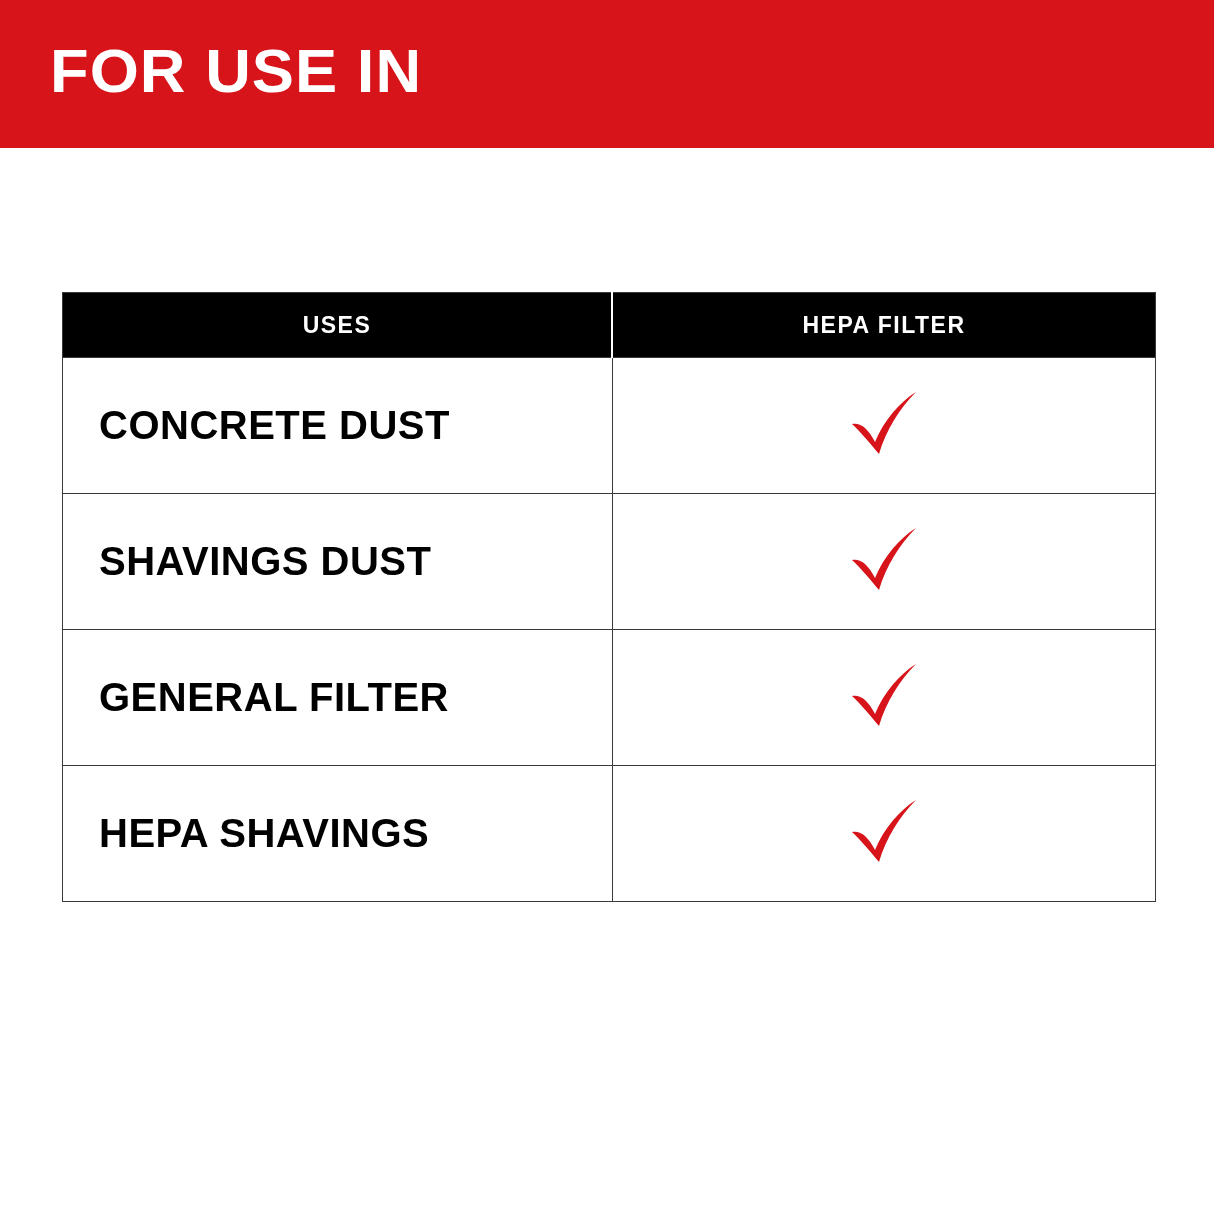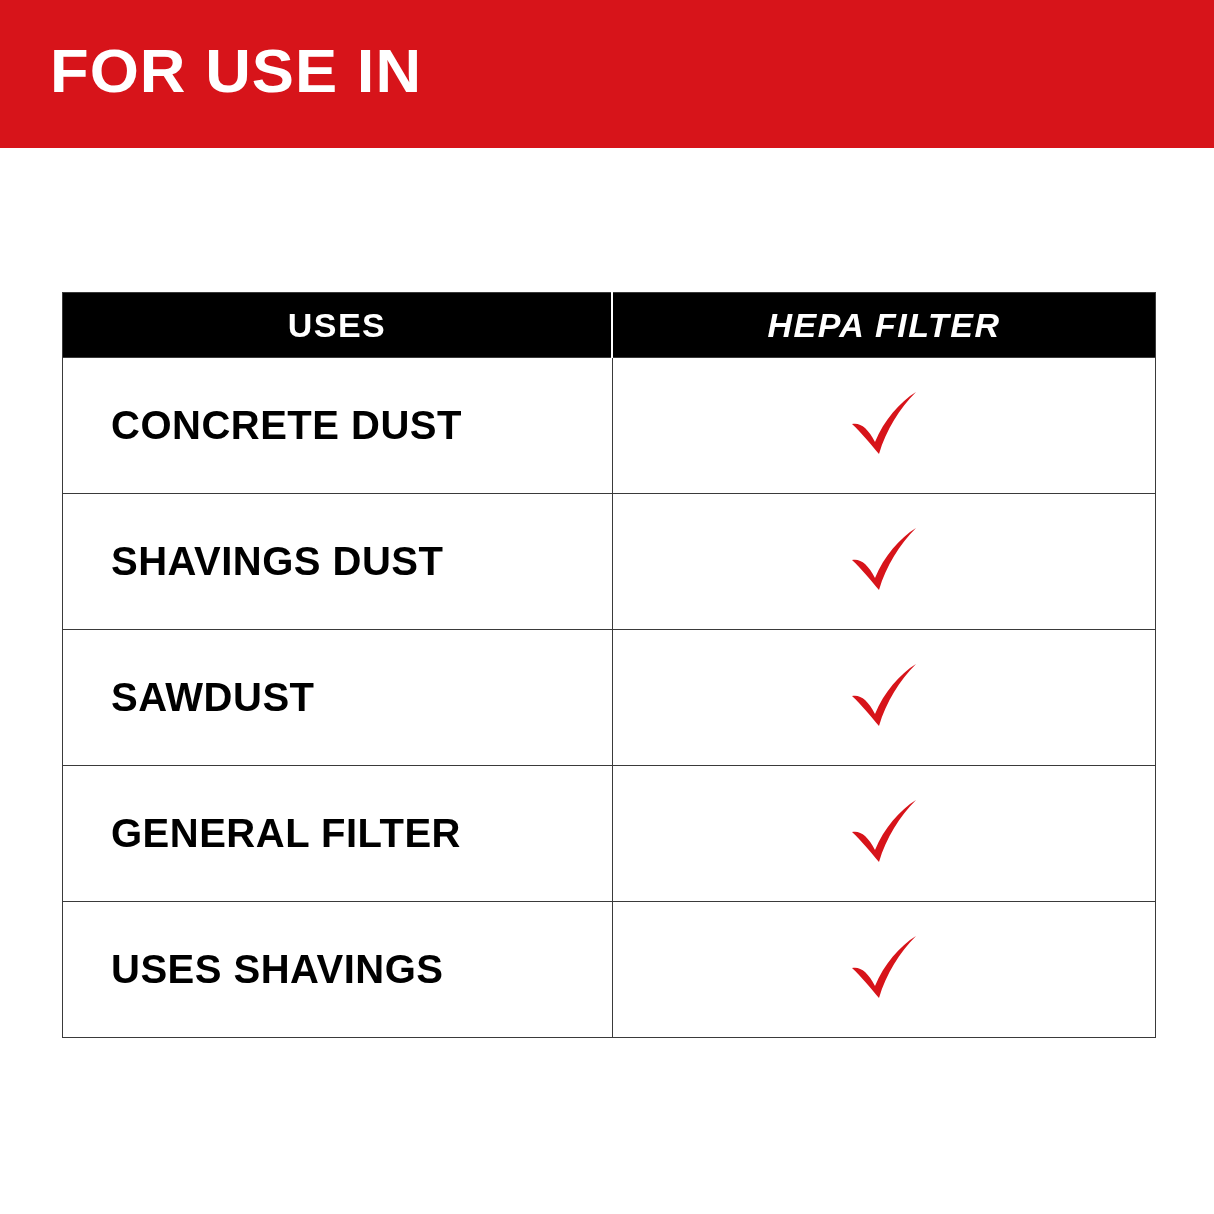--- a/index.html
+++ b/index.html
@@ -56,43 +56,42 @@
   table.uses-table th,
   table.uses-table td {
     border: 1px solid #3a3a3a;
     padding: 0;
     margin: 0;
   }
   thead th {
     background: #000000;
     color: #ffffff;
     height: 64px;
-    font-size: 34px;
+    font-size: 23px;
     font-weight: bold;
     letter-spacing: 1.5px;
     text-align: center;
     vertical-align: middle;
     border-color: #000000;
   }
   thead th.col-uses {
     width: 548px;
     border-right: 2px solid #ffffff;
   }
   thead th.col-hepa {
     width: 542px;
-    font-style: italic;
   }
   tbody td {
     height: 135px;
     vertical-align: middle;
     background: #ffffff;
   }
   tbody td.use-cell {
     text-align: left;
-    padding-left: 48px;
+    padding-left: 36px;
     font-size: 40px;
     font-weight: bold;
     color: #000000;
     letter-spacing: 0.5px;
     white-space: nowrap;
   }
   tbody td.check-cell {
     text-align: center;
   }
   .check {
@@ -139,41 +138,31 @@
           <td class="use-cell">SHAVINGS DUST</td>
           <td class="check-cell">
             <span class="check">
               <svg viewBox="0 0 72 72" xmlns="http://www.w3.org/2000/svg" aria-hidden="true">
                 <path d="M4 36 C12 34 20 40 27 54 C36 32 52 14 68 4 C52 20 38 42 31 66 C24 58 13 44 4 36 Z" fill="#D7141A"></path>
               </svg>
             </span>
           </td>
         </tr>
         <tr>
-          <td class="use-cell">SAWDUST</td>
-          <td class="check-cell">
-            <span class="check">
-              <svg viewBox="0 0 72 72" xmlns="http://www.w3.org/2000/svg" aria-hidden="true">
-                <path d="M4 36 C12 34 20 40 27 54 C36 32 52 14 68 4 C52 20 38 42 31 66 C24 58 13 44 4 36 Z" fill="#D7141A"></path>
-              </svg>
-            </span>
-          </td>
-        </tr>
-        <tr>
           <td class="use-cell">GENERAL FILTER</td>
           <td class="check-cell">
             <span class="check">
               <svg viewBox="0 0 72 72" xmlns="http://www.w3.org/2000/svg" aria-hidden="true">
                 <path d="M4 36 C12 34 20 40 27 54 C36 32 52 14 68 4 C52 20 38 42 31 66 C24 58 13 44 4 36 Z" fill="#D7141A"></path>
               </svg>
             </span>
           </td>
         </tr>
         <tr>
-          <td class="use-cell">USES SHAVINGS</td>
+          <td class="use-cell">HEPA SHAVINGS</td>
           <td class="check-cell">
             <span class="check">
               <svg viewBox="0 0 72 72" xmlns="http://www.w3.org/2000/svg" aria-hidden="true">
                 <path d="M4 36 C12 34 20 40 27 54 C36 32 52 14 68 4 C52 20 38 42 31 66 C24 58 13 44 4 36 Z" fill="#D7141A"></path>
               </svg>
             </span>
           </td>
         </tr>
       </tbody>
     </table>

